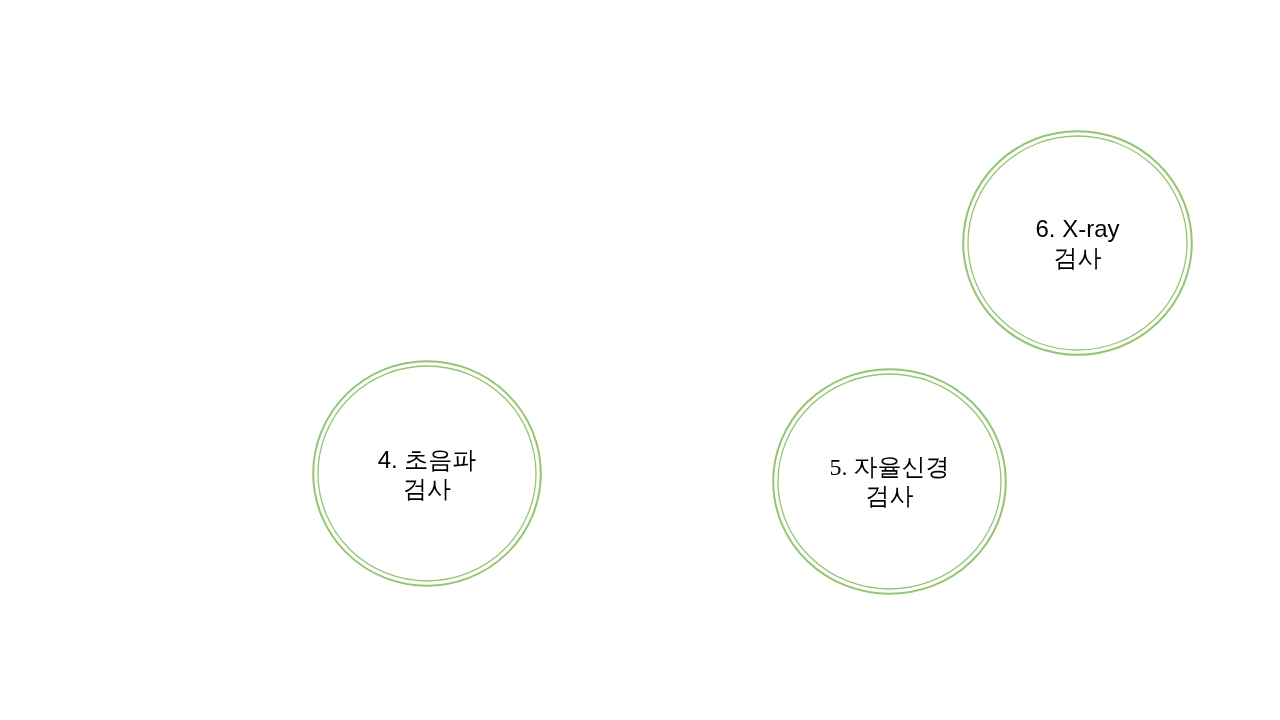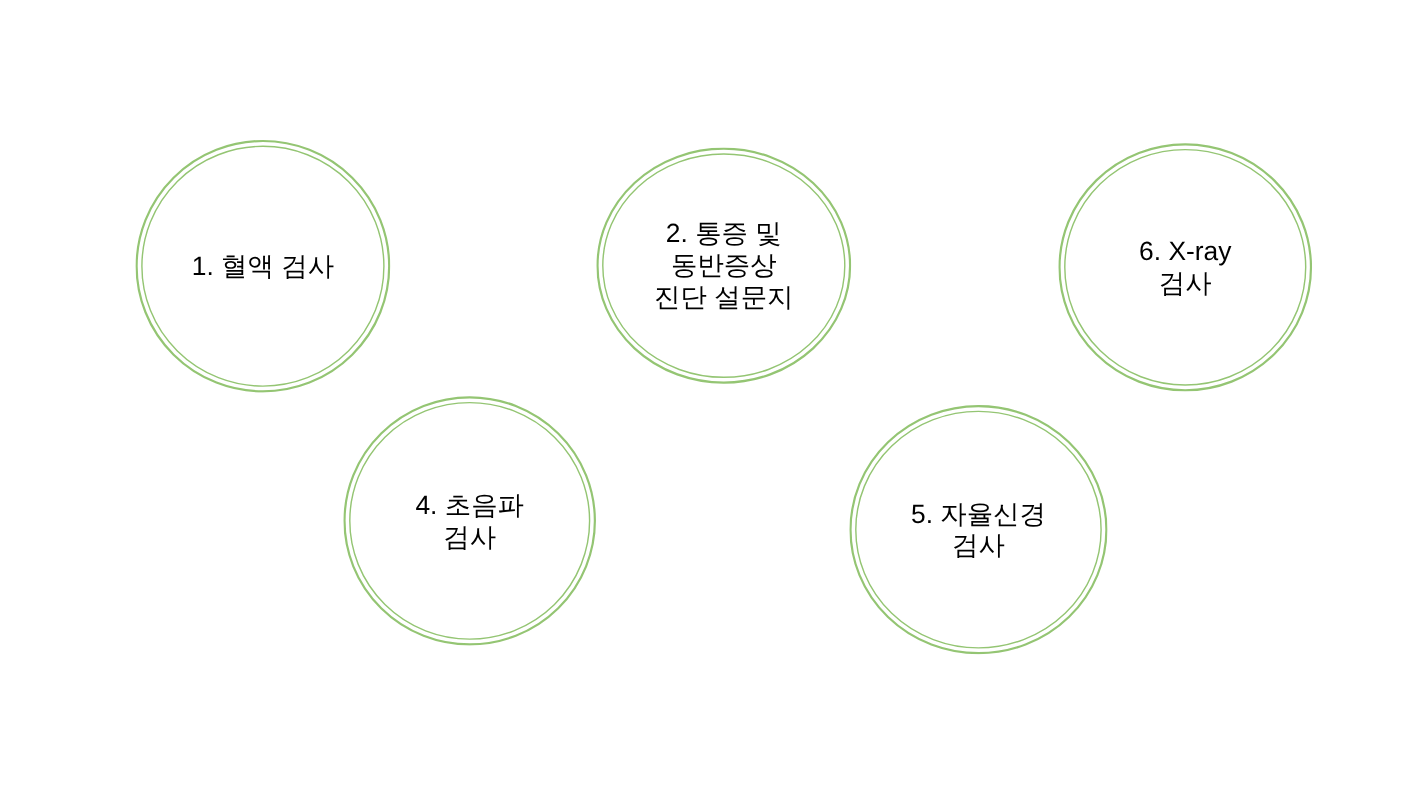--- a/index.html
+++ b/index.html
@@ -42,48 +42,28 @@
     color: #000000;
     font-size: 24px;
     line-height: 29px;
     white-space: nowrap;
   }
   
   .c1 { left: 123px; top: 127px; width: 232px; height: 230px; }
   .c2 { left: 542px; top: 134px; width: 232px; height: 215px; }
   .c3 { left: 962px; top: 130px; width: 231px; height: 226px; }
   .c4 { left: 312px; top: 360px; width: 230px; height: 227px; }
-  .c5 { left: 772px; top: 368px; width: 235px; height: 227px; }
+  .c5 { left: 772px; top: 368px; width: 235px; height: 227px; font-family: Liberation Serif, serif; }
 </style>
 </head>
 <body>
 
 <div class="slide">
 
-  <div class="circle c1">
-    <svg width="232" height="230" viewBox="0 0 232 230">
-      <ellipse cx="116" cy="115" rx="114.8" ry="113.8" fill="none" stroke-width="2" stroke="#94c573"></ellipse>
-      <ellipse cx="116" cy="115" rx="110" ry="109" fill="none" stroke-width="1.3" stroke="#94c573"></ellipse>
-    </svg>
-    <div class="label">
-      <span>1. 혈액 검사</span>
-    </div>
-  </div>
 
-  <div class="circle c2">
-    <svg width="232" height="215" viewBox="0 0 232 215">
-      <ellipse cx="116" cy="107.5" rx="114.8" ry="106.3" fill="none" stroke-width="2" stroke="#94c573"></ellipse>
-      <ellipse cx="116" cy="107.5" rx="110" ry="101.5" fill="none" stroke-width="1.3" stroke="#94c573"></ellipse>
-    </svg>
-    <div class="label">
-      <span>2. 통증 및</span>
-      <span>동반증상</span>
-      <span>진단 설문지</span>
-    </div>
-  </div>
 
   <div class="circle c3">
     <svg width="231" height="226" viewBox="0 0 231 226">
       <ellipse cx="115.5" cy="113" rx="114.3" ry="111.8" fill="none" stroke-width="2" stroke="#94c573"></ellipse>
       <ellipse cx="115.5" cy="113" rx="109.5" ry="107" fill="none" stroke-width="1.3" stroke="#94c573"></ellipse>
     </svg>
     <div class="label">
       <span>6. X-ray</span>
       <span>검사</span>
     </div>

